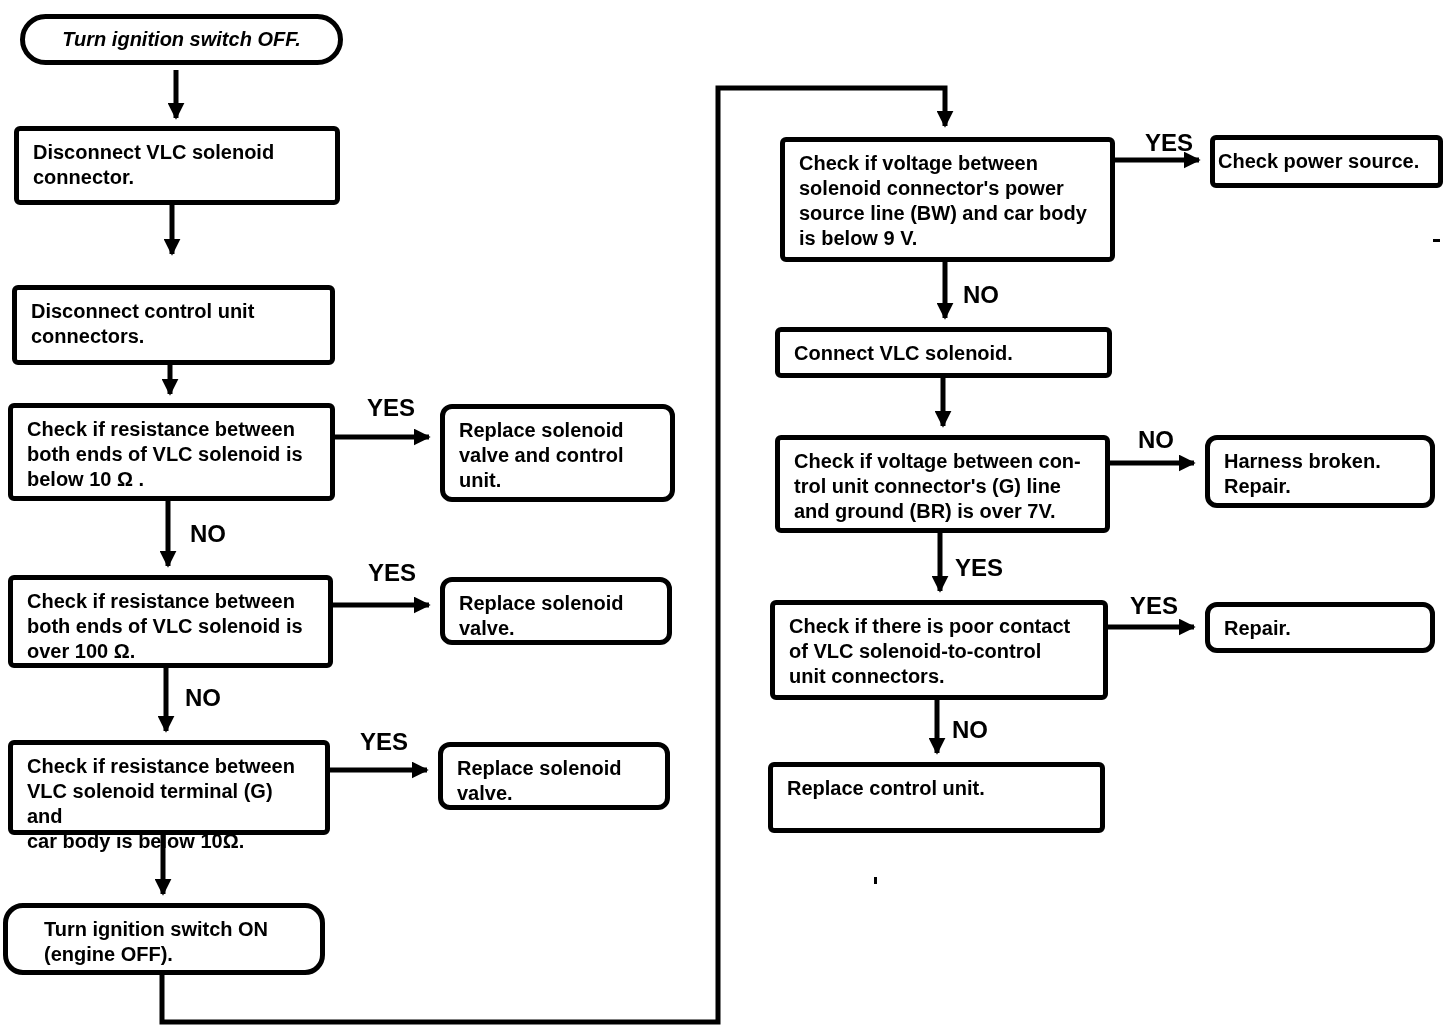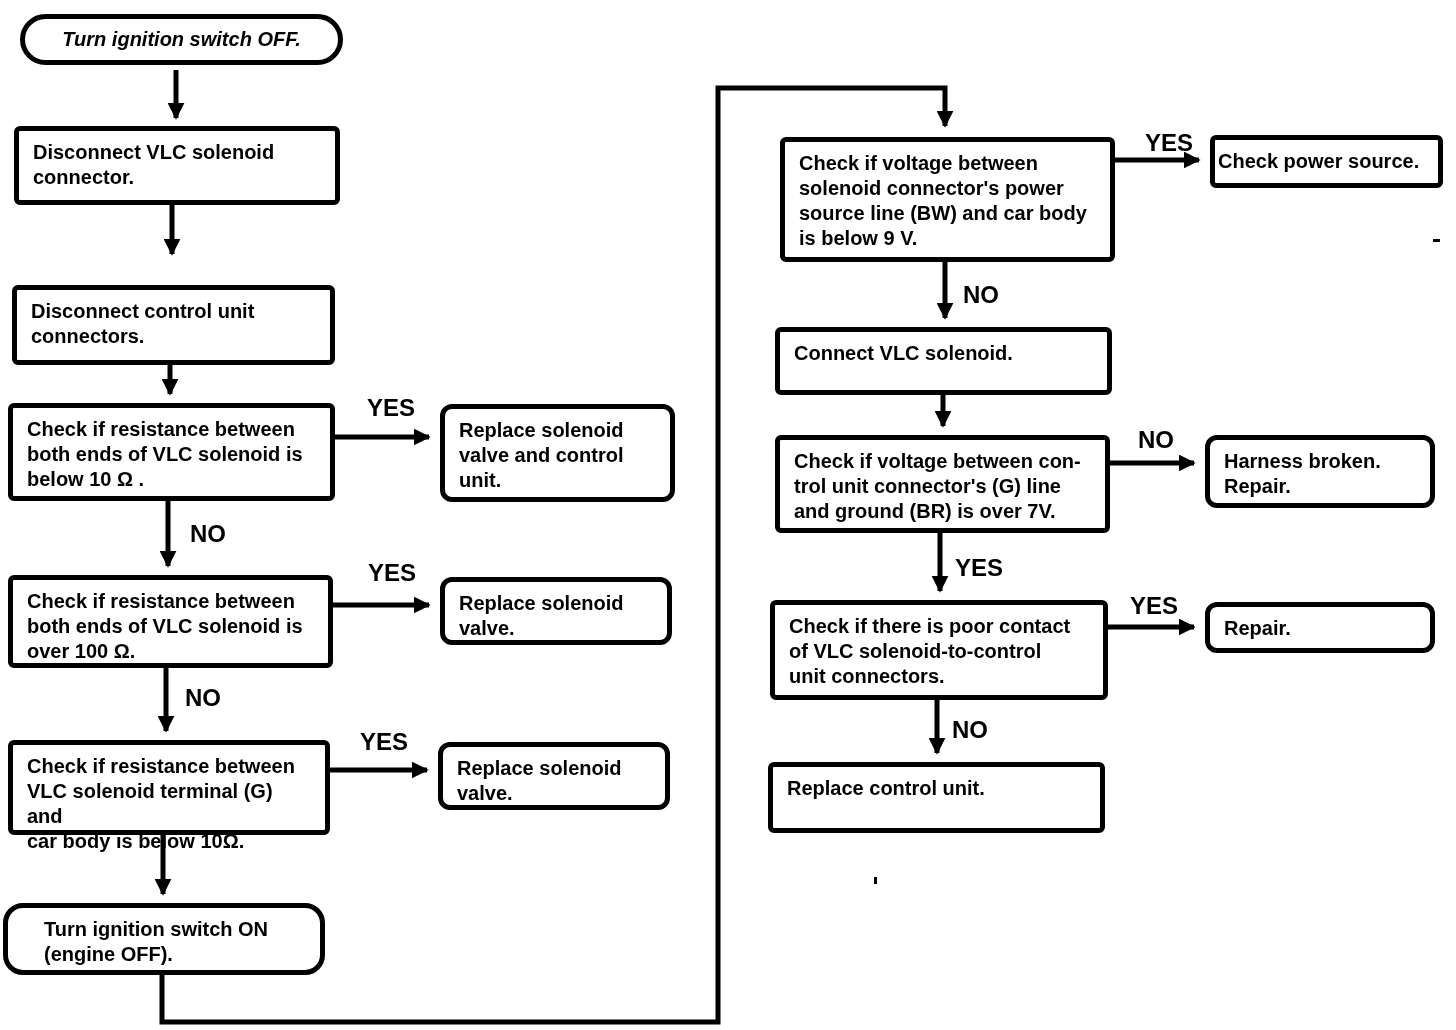--- a/index.html
+++ b/index.html
@@ -110,21 +110,21 @@
   <div class="node pad-wide" style="left:3px;top:903px;width:322px;height:72px;border-radius:20px;"><span>Turn ignition switch ON
 (engine OFF).</span></div>
 
   <div class="node" style="left:780px;top:137px;width:335px;height:125px;"><span>Check if voltage between
 solenoid connector's power
 source line (BW) and car body
 is below 9 V.</span></div>
 
   <div class="node pad-tight" style="left:1210px;top:135px;width:233px;height:53px;"><span>Check power source.</span></div>
 
-  <div class="node" style="left:775px;top:327px;width:337px;height:68px;"><span>Connect VLC solenoid.</span></div>
+  <div class="node" style="left:775px;top:327px;width:337px;height:51px;"><span>Connect VLC solenoid.</span></div>
 
   <div class="node" style="left:775px;top:435px;width:335px;height:98px;"><span>Check if voltage between con-
 trol unit connector's (G) line
 and ground (BR) is over 7V.</span></div>
 
   <div class="node rounded" style="left:1205px;top:435px;width:230px;height:73px;"><span>Harness broken.
 Repair.</span></div>
 
   <div class="node" style="left:770px;top:600px;width:338px;height:100px;"><span>Check if there is poor contact
 of VLC solenoid-to-control

